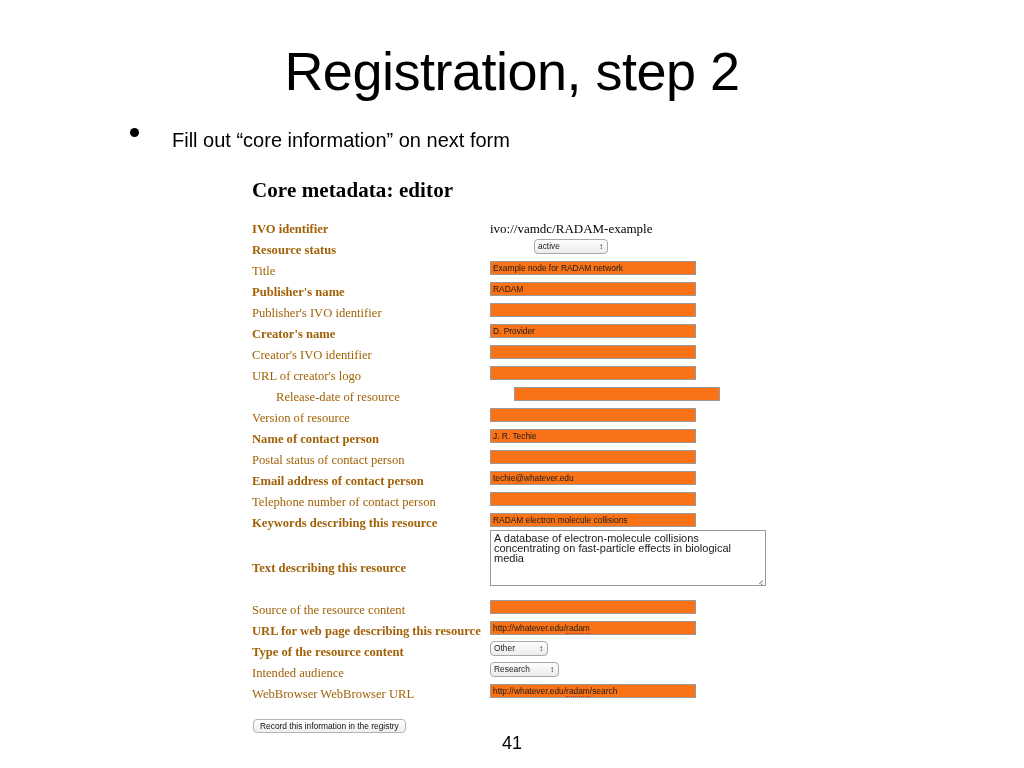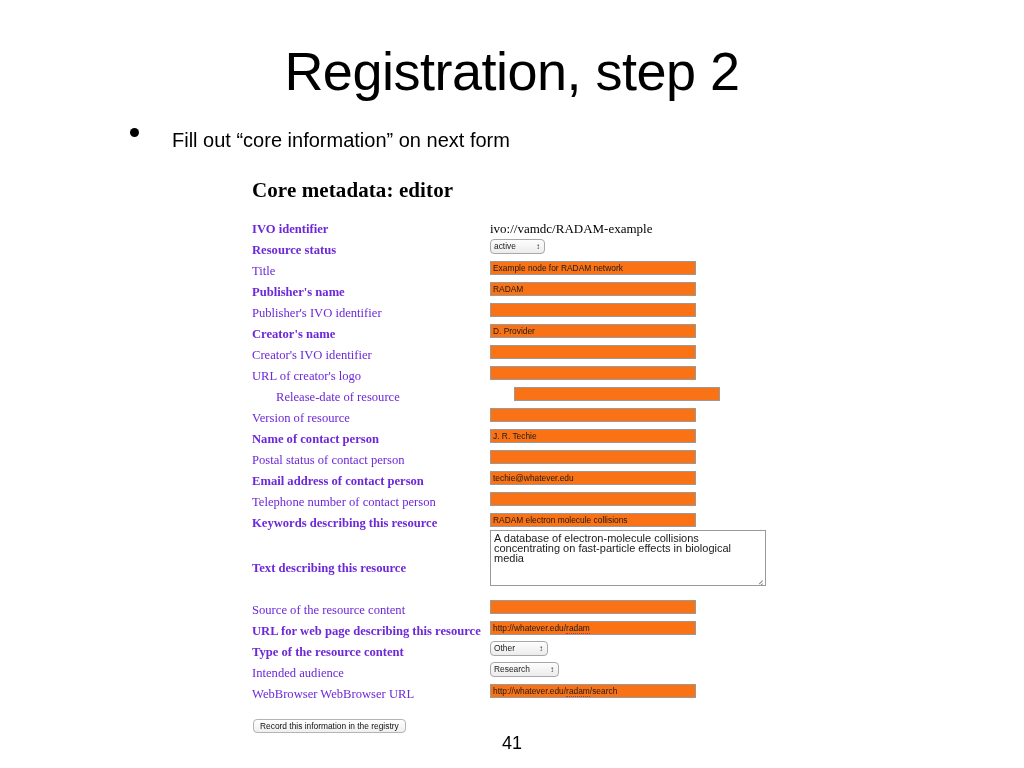--- a/index.html
+++ b/index.html
@@ -85,21 +85,21 @@
     height: 21px;
   }
   .lbl {
     position: absolute;
     left: 0px;
     top: 0px;
     font-family: "Liberation Serif", serif;
     font-size: 12.6px;
     line-height: 14px;
     white-space: nowrap;
-    color: #6d28d9;
+    color: #a16207;
   }
   .lbl.b { font-weight: bold; }
 
   
   .static-val {
     position: absolute;
     left: 238px;
     top: 0px;
     font-family: "Liberation Serif", serif;
     font-size: 13px;
@@ -238,21 +238,21 @@
 
   <div id="form-heading">Core metadata: editor</div>
 
   <div id="rows-host">
       <div class="row" style="top: 44px;">
         <span class="lbl b">IVO identifier</span>
         <span class="static-val">ivo://vamdc/RADAM-example</span>
       </div>
       <div class="row" style="top: 65px;">
         <span class="lbl b">Resource status</span>
-        <span class="sel" style="width: 55px;"><span>active</span><span class="arrows">↕</span></span>
+        <span class="sel" style="width: 74px; margin-left: 44px;"><span>active</span><span class="arrows">↕</span></span>
       </div>
       <div class="row" style="top: 86px;">
         <span class="lbl">Title</span>
         <span class="txt">Example node for RADAM network</span>
       </div>
       <div class="row" style="top: 107px;">
         <span class="lbl b">Publisher's name</span>
         <span class="txt">RADAM</span>
       </div>
       <div class="row" style="top: 128px;">

